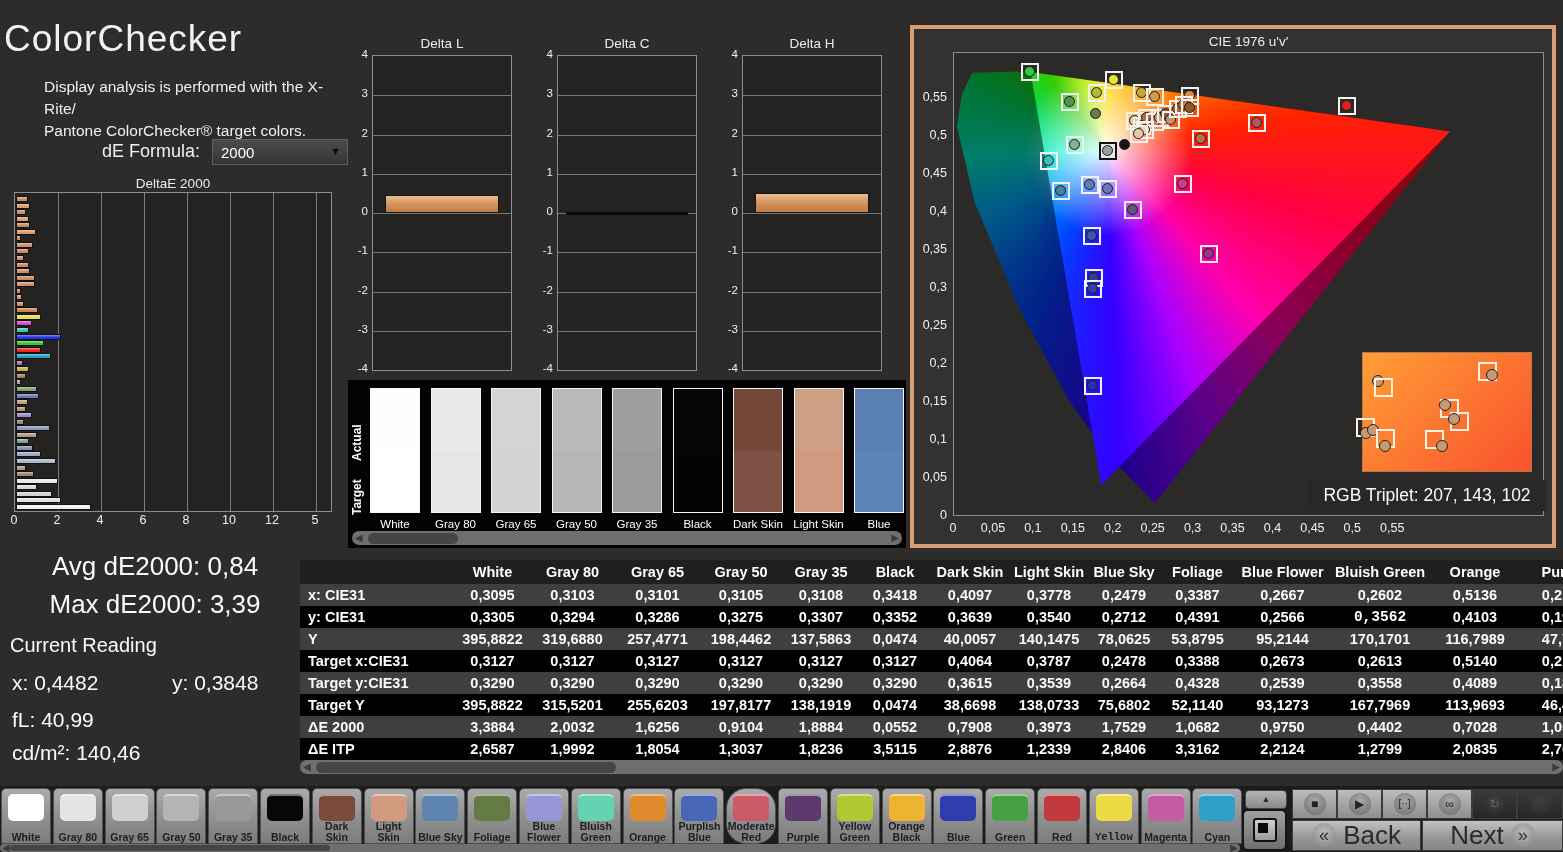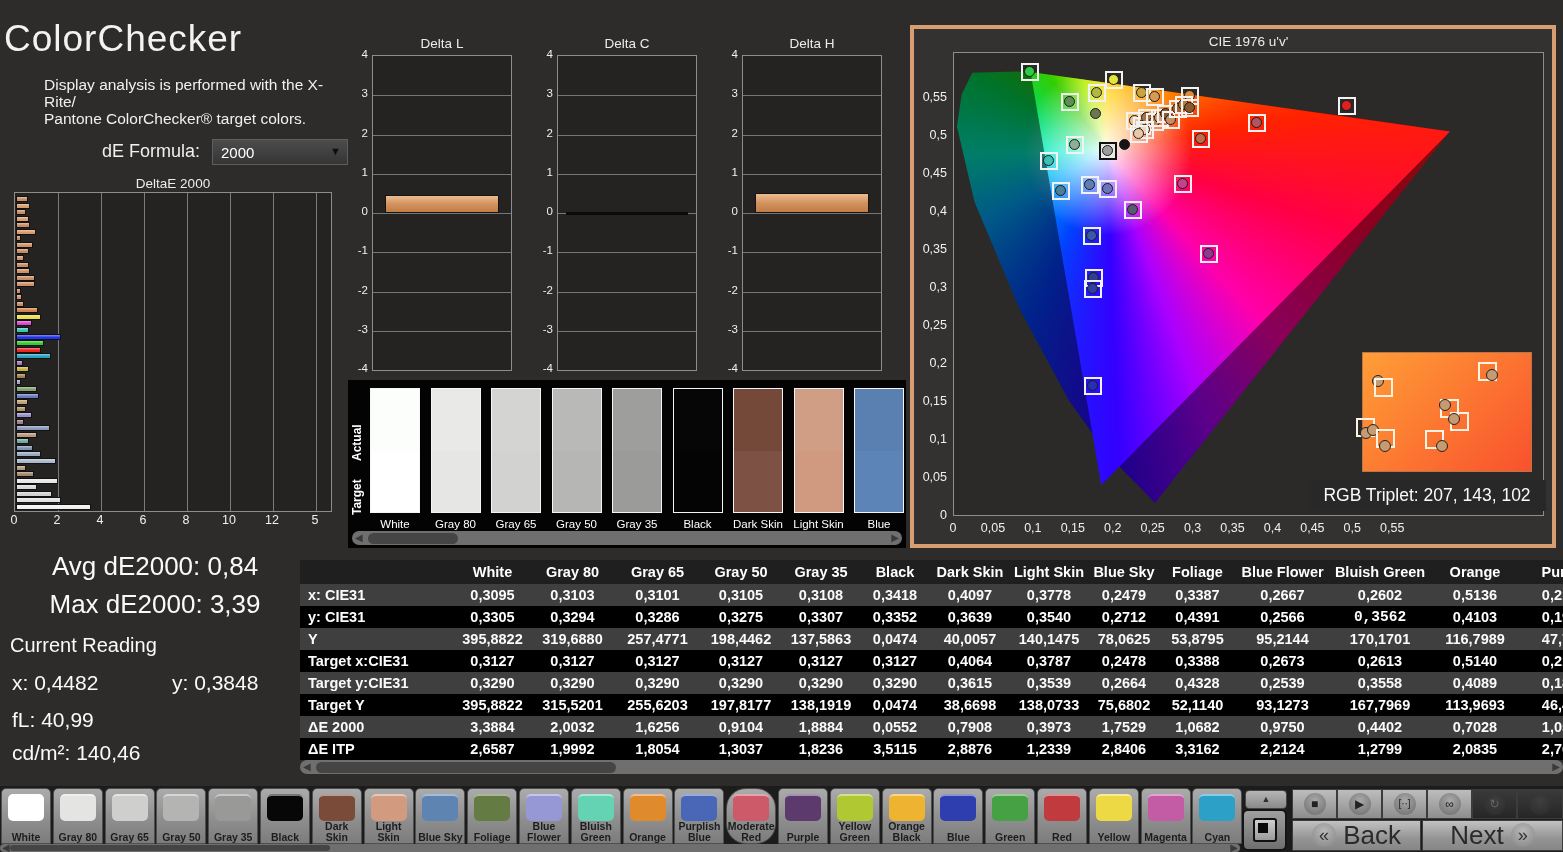--- a/index.html
+++ b/index.html
@@ -1,21 +1,21 @@
 <!DOCTYPE html>
 <html><head>
 <meta charset="utf-8">
 <style>
   html,body{margin:0;padding:0;}
   body{width:1563px;height:852px;position:relative;overflow:hidden;background:#2d2c2a;
        font-family:"Liberation Sans",sans-serif;color:#eee;}
   .abs{position:absolute;}
   
   .title{left:4px;top:18px;font-size:37px;color:#f2f2f2;letter-spacing:1px;}
-  .desc{left:44px;top:76px;width:310px;font-size:15.5px;line-height:17px;color:#f0f0f0;}
+  .desc{left:44px;top:76px;width:310px;font-size:15.5px;line-height:22px;color:#f0f0f0;}
   .formula-label{left:102px;top:141px;font-size:18px;color:#f0f0f0;}
   .dropdown{left:212px;top:139px;width:136px;height:26px;background:linear-gradient(#4c4c4c,#353535);
             border:1px solid #5e5e5e;box-sizing:border-box;}
   .dropdown .val{position:absolute;left:8px;top:4px;font-size:15px;color:#fff;}
   .dropdown .arr{position:absolute;right:6px;top:5px;font-size:11px;color:#0e0e0e;}
   
   .de-title{left:14px;top:176px;width:318px;text-align:center;font-size:13.5px;color:#ececec;}
   .de-panel{left:14px;top:192px;width:318px;height:320px;background:#242322;border:1px solid #8d8d8d;box-sizing:border-box;}
   .de-grid{position:absolute;top:0;bottom:0;width:1px;background:#9a9a9a;opacity:.75;}
   .de-bar{position:absolute;left:1px;height:4px;border:1px solid #121212;}
@@ -715,21 +715,21 @@
       <div class="plab">Blue</div>
     </div>
     <div class="patch" style="left: 985.2px;">
       <div class="chip" style="background: rgb(69, 161, 67);"></div>
       <div class="plab">Green</div>
     </div>
     <div class="patch" style="left: 1037px;">
       <div class="chip" style="background: rgb(192, 58, 62);"></div>
       <div class="plab">Red</div>
     </div>
-    <div class="patch" style="left: 1088.8px;">
+    <div class="patch" style="left: 1088.8px; font-family: Liberation Mono, monospace;">
       <div class="chip" style="background: rgb(236, 217, 68);"></div>
       <div class="plab">Yellow</div>
     </div>
     <div class="patch" style="left: 1140.6px;">
       <div class="chip" style="background: rgb(195, 91, 165);"></div>
       <div class="plab">Magenta</div>
     </div>
     <div class="patch" style="left: 1192.4px;">
       <div class="chip" style="background: rgb(45, 160, 200);"></div>
       <div class="plab">Cyan</div>

